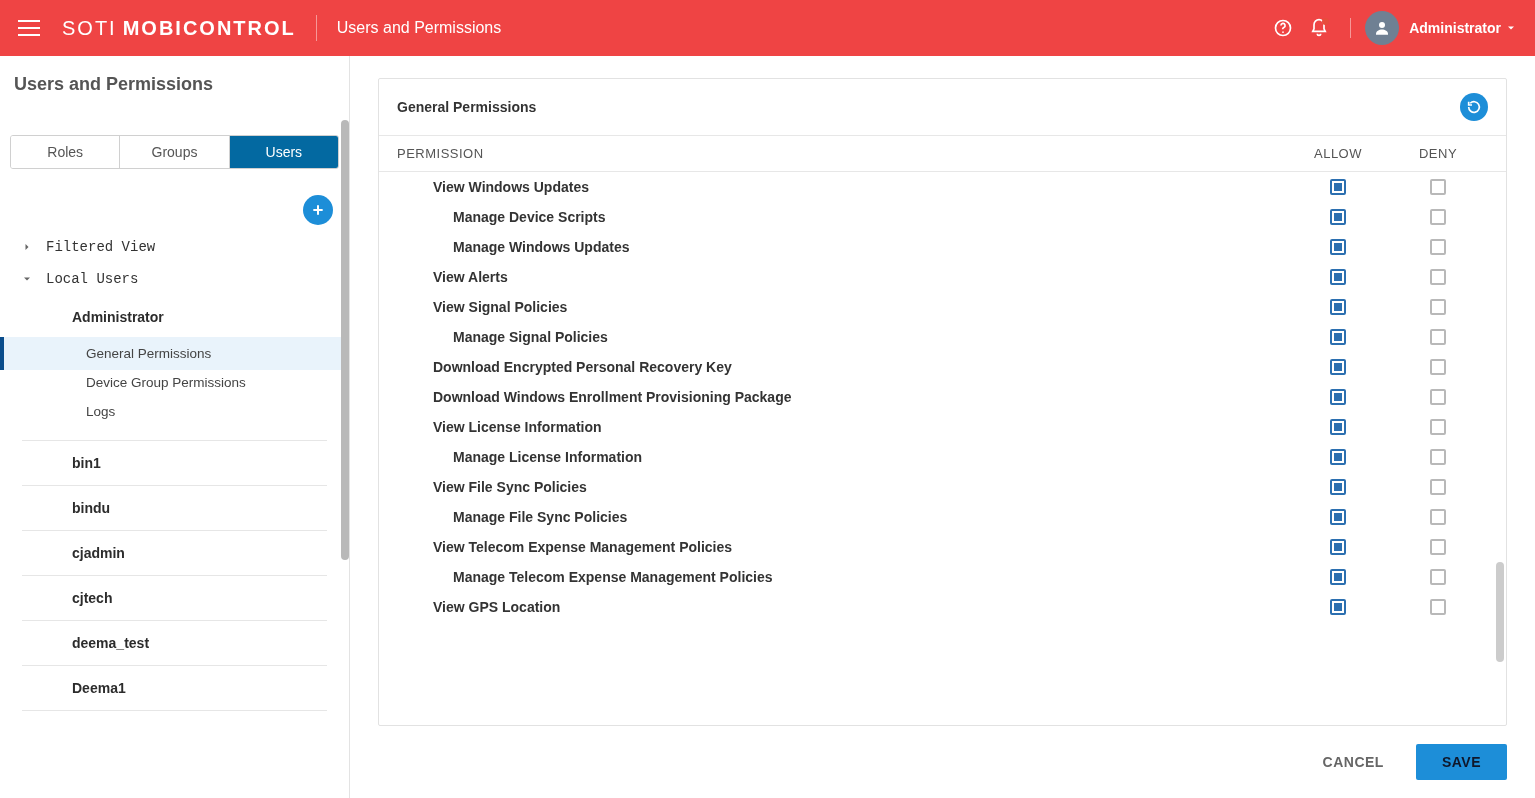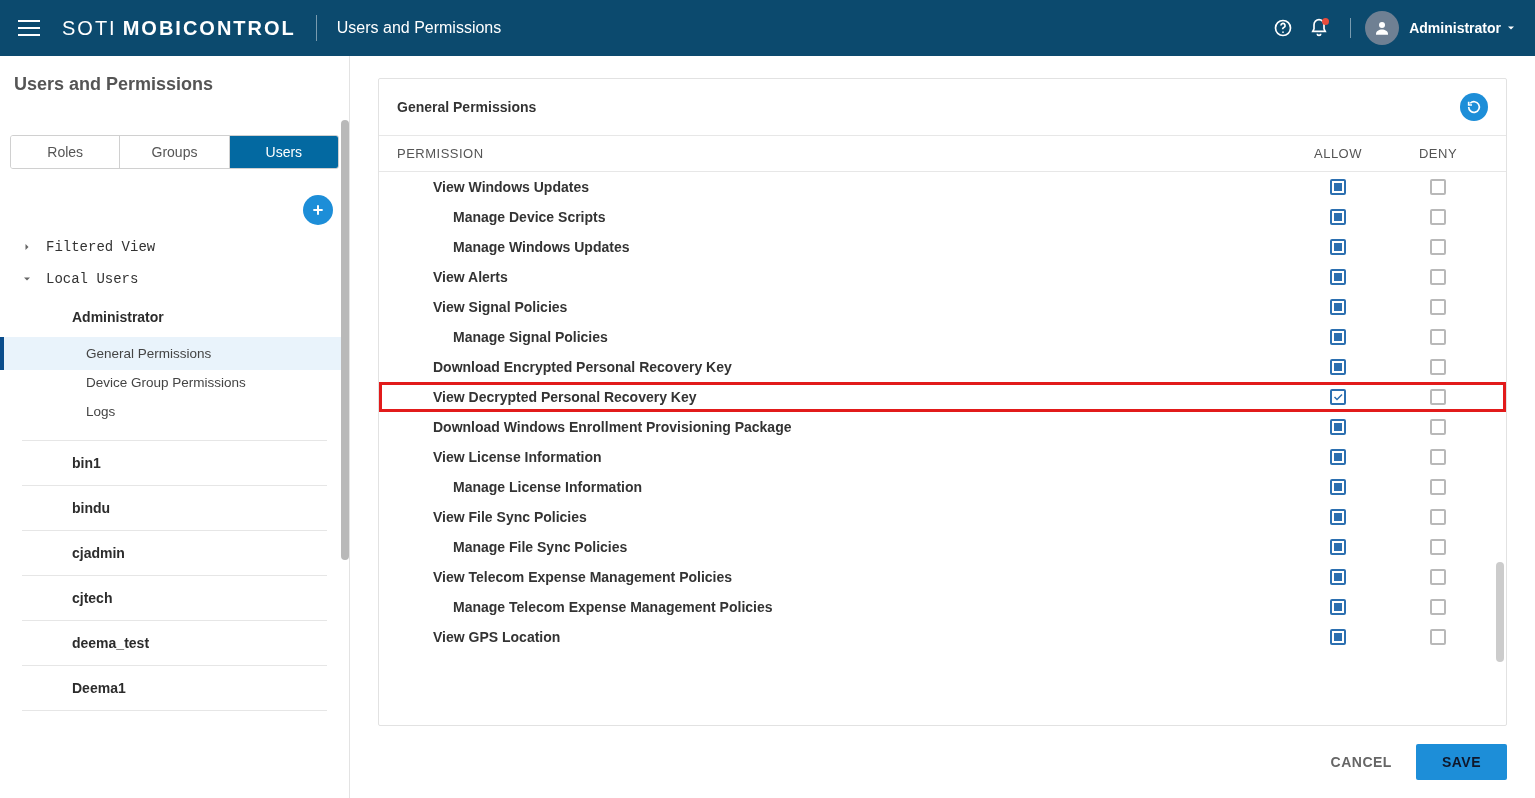--- a/index.html
+++ b/index.html
@@ -86,34 +86,34 @@
 
   
   .cb { width:16px; height:16px; border:2px solid #2b6fb0; border-radius:2px; display:inline-flex; align-items:center; justify-content:center; cursor:pointer; background:#fff; }
   .cb.indet::after { content:""; display:block; width:8px; height:8px; background:#2b6fb0; }
   .cb.checked svg { display:block; }
   .cb svg { display:none; width:12px; height:12px; }
   .cb.checked { }
   .cb.empty { border-color:#b8b8b8; }
 
   
-  .footer { display:flex; justify-content:flex-end; align-items:center; gap:24px; padding:18px 28px; }
+  .footer { display:flex; justify-content:flex-end; align-items:center; gap:32px; padding:18px 28px; }
   .btn-cancel { color:#666; font-weight:600; letter-spacing:.5px; cursor:pointer; }
   .btn-save { background:#1d8ed8; color:#0f172a; font-weight:700; letter-spacing:.5px; padding:10px 26px; border-radius:2px; cursor:pointer; }
 
   
   .vscroll-track { position:absolute; right:2px; top:390px; width:8px; height:100px; background:#ccc; border-radius:4px; }
 
   
   svg { display:block; }
 </style>
 </head>
 <body>
 
-<div class="header" style="background:#0c4a6e;text-align:right;">
+<div class="header" style="background:#ef4444;text-align:right;">
   <div class="hamburger">
     <span></span>
       <span></span>
       <span></span>
   </div>
   <div class="brand">
     <span class="soti">SOTI</span>
     <span class="mobi">MOBICONTROL</span>
   </div>
   <div class="divider"></div>
@@ -300,33 +300,20 @@
           </div>
           <div class="perm-row" data-indent="0">
             <div class="perm-name">Download Encrypted Personal Recovery Key</div>
             <div class="perm-allow">
               <span class="cb indet"></span>
             </div>
             <div class="perm-deny">
               <span class="cb empty"></span>
             </div>
           </div>
-          <div class="perm-row highlight" data-indent="0">
-            <div class="perm-name">View Decrypted Personal Recovery Key</div>
-            <div class="perm-allow">
-              <span class="cb checked">
-                <svg viewBox="0 0 24 24" fill="none" stroke="#2b6fb0" stroke-width="3">
-                  <path d="M5 12l5 5L20 7"></path>
-                </svg>
-              </span>
-            </div>
-            <div class="perm-deny">
-              <span class="cb empty"></span>
-            </div>
-          </div>
           <div class="perm-row" data-indent="0">
             <div class="perm-name">Download Windows Enrollment Provisioning Package</div>
             <div class="perm-allow">
               <span class="cb indet"></span>
             </div>
             <div class="perm-deny">
               <span class="cb empty"></span>
             </div>
           </div>
           <div class="perm-row" data-indent="0">

